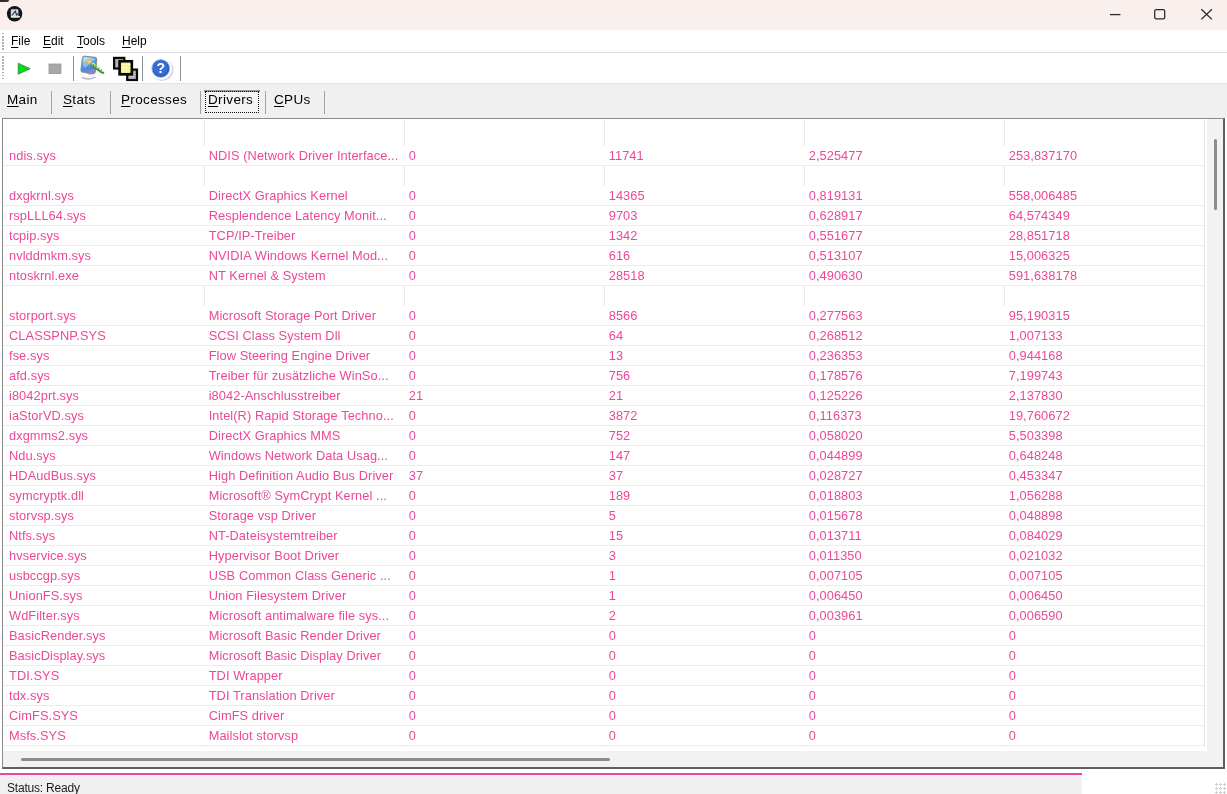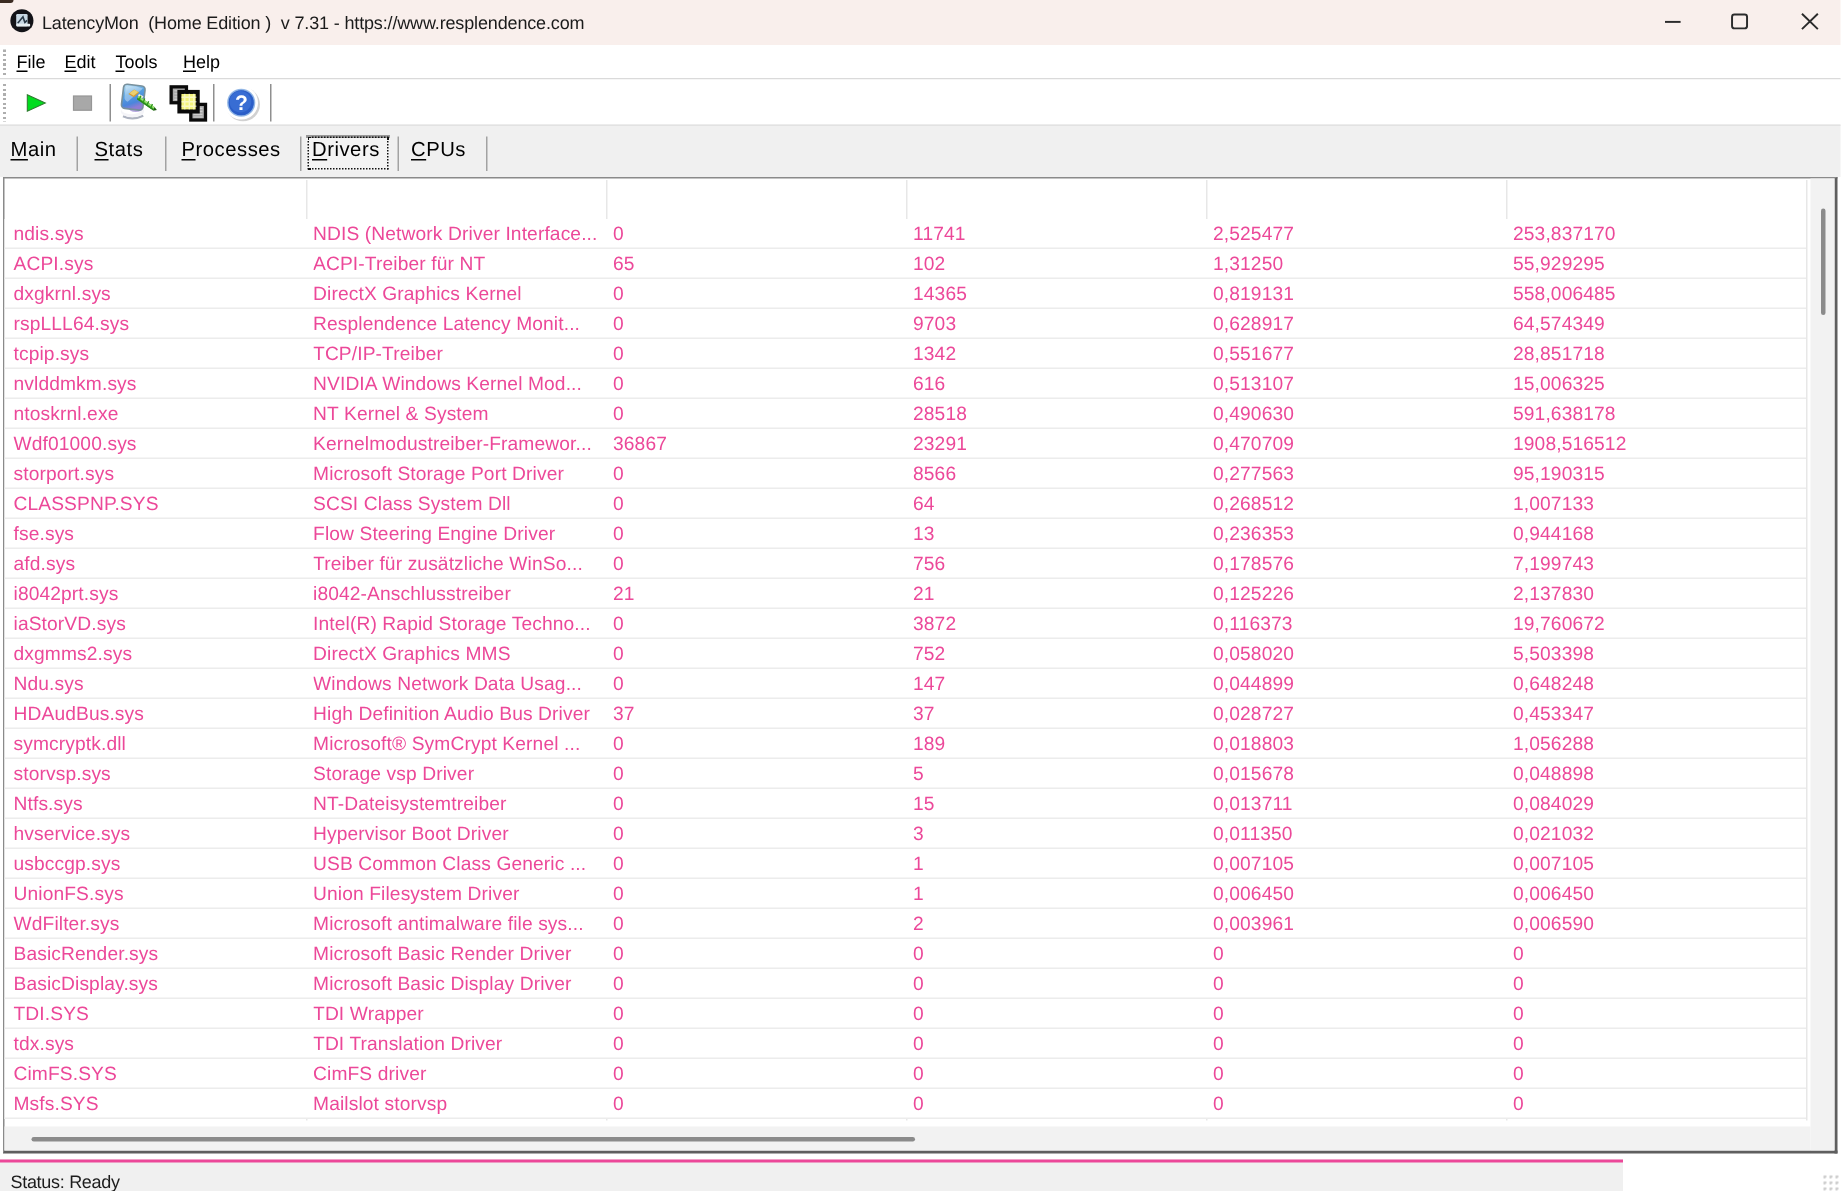--- a/index.html
+++ b/index.html
@@ -42,21 +42,20 @@
 </style></head>
 <body>
 <div id="titlebar">
  <div class="abs" style="left:0;top:0;width:9px;height:2px;background:#3b2b22;border-radius:0 0 2px 0"></div>
  <svg class="abs" style="left:6px;top:5px" width="18" height="18" viewBox="0 0 18 18">
    <circle cx="8.6" cy="8.8" r="7.7" fill="#131318"></circle>
    <rect x="4.8" y="4.3" width="7.6" height="8.2" rx="0.8" fill="#c8d8e4"></rect>
    <path d="M5.8 10.5 L9.3 6.2 L10.6 10 L12 8.6" stroke="#2a3a48" stroke-width="1.1" fill="none"></path>
    <rect x="4.9" y="10.9" width="9.2" height="1.7" rx="0.6" fill="#e6eef2"></rect>
  </svg>
- <div id="title-text">LatencyMon&nbsp; (Home Edition )&nbsp; v 7.31 - https://www.resplendence.com</div>
  <svg class="abs" style="left:1100px;top:0" width="127" height="30" viewBox="0 0 127 30">
    <path d="M10 14.6 H20.4" stroke="#2b2b2b" stroke-width="1.3"></path>
    <rect x="54.7" y="9.7" width="10" height="9.2" rx="1.6" fill="none" stroke="#2b2b2b" stroke-width="1.3"></rect>
    <path d="M101.3 9.2 L111.9 19.4 M111.9 9.2 L101.3 19.4" stroke="#2b2b2b" stroke-width="1.3"></path>
  </svg>
 </div>
 <div id="menubar">
  <div class="grip" style="top:3px;height:17px"></div>
  <div class="mitem" style="left:11px"><u>F</u>ile</div>
  <div class="mitem" style="left:43px"><u>E</u>dit</div>
@@ -143,28 +142,20 @@
  <div class="colsep" style="left:1000.5px"></div>
  <div class="colsep" style="left:1200.5px"></div>
 <div class="row" style="top:27px">
       <span class="c0">ndis.sys</span>
       <span class="c1">NDIS (Network Driver Interface...</span>
       <span class="c2">0</span>
       <span class="c3">11741</span>
       <span class="c4">2,525477</span>
       <span class="c5">253,837170</span>
     </div>
-<div class="row" style="top:47px">
-      <span class="c0">ACPI.sys</span>
-      <span class="c1">ACPI-Treiber für NT</span>
-      <span class="c2">65</span>
-      <span class="c3">102</span>
-      <span class="c4">1,31250</span>
-      <span class="c5">55,929295</span>
-    </div>
 <div class="row" style="top:67px">
       <span class="c0">dxgkrnl.sys</span>
       <span class="c1">DirectX Graphics Kernel</span>
       <span class="c2">0</span>
       <span class="c3">14365</span>
       <span class="c4">0,819131</span>
       <span class="c5">558,006485</span>
     </div>
 <div class="row" style="top:87px">
       <span class="c0">rspLLL64.sys</span>
@@ -190,28 +181,20 @@
       <span class="c4">0,513107</span>
       <span class="c5">15,006325</span>
     </div>
 <div class="row" style="top:147px">
       <span class="c0">ntoskrnl.exe</span>
       <span class="c1">NT Kernel &amp; System</span>
       <span class="c2">0</span>
       <span class="c3">28518</span>
       <span class="c4">0,490630</span>
       <span class="c5">591,638178</span>
-    </div>
-<div class="row" style="top:167px">
-      <span class="c0">Wdf01000.sys</span>
-      <span class="c1">Kernelmodustreiber-Framewor...</span>
-      <span class="c2">36867</span>
-      <span class="c3">23291</span>
-      <span class="c4">0,470709</span>
-      <span class="c5">1908,516512</span>
     </div>
 <div class="row" style="top:187px">
       <span class="c0">storport.sys</span>
       <span class="c1">Microsoft Storage Port Driver</span>
       <span class="c2">0</span>
       <span class="c3">8566</span>
       <span class="c4">0,277563</span>
       <span class="c5">95,190315</span>
     </div>
 <div class="row" style="top:207px">

